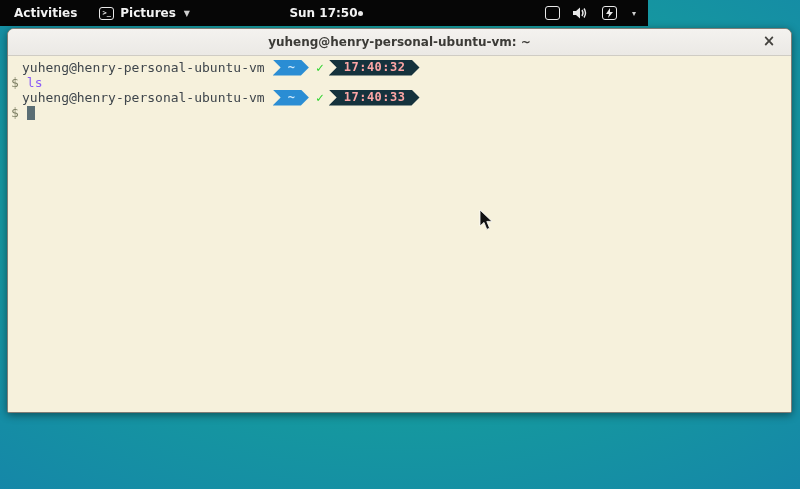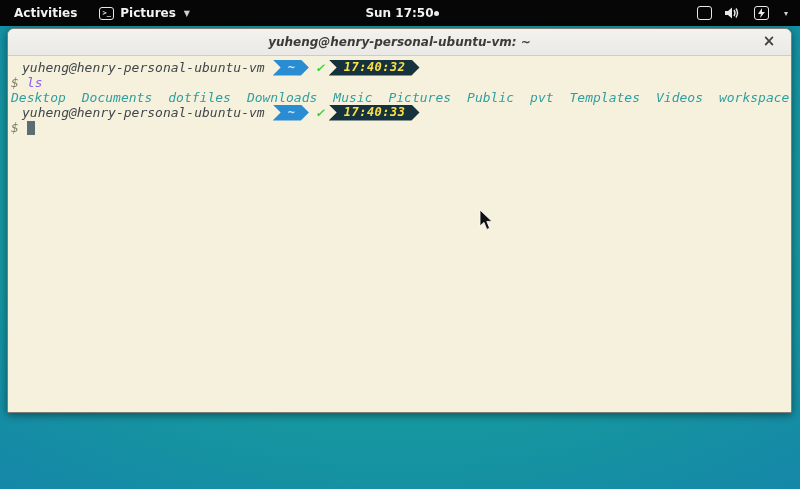--- a/index.html
+++ b/index.html
@@ -8,21 +8,21 @@
 
   .screen {
     position: relative;
     width: 800px; height: 489px;
     background: radial-gradient(ellipse 120% 115% at 50% 42%, #12a89a 0%, #159a9e 35%, #1583aa 72%, #116f9a 100%);
     overflow: hidden;
   }
 
   
   .topbar {
-    position: absolute; left: 0; top: 0; width: 800px; height: 26px;
+    position: absolute; left: 0; top: 0; width: 648px; height: 26px;
     background: #060606;
     color: #f2f2f2;
     display: flex; align-items: center;
     font-size: 12px; font-weight: bold;
   }
   .tb-left { display: flex; align-items: center; gap: 22px; padding-left: 14px; flex: 1; }
   .tb-activities { cursor: default; }
   .tb-appmenu { display: flex; align-items: center; gap: 6px; }
   .term-glyph {
     width: 15px; height: 13px; border: 1.4px solid #e8e8e8; border-radius: 3px;
@@ -43,21 +43,20 @@
 
   
   .window {
     position: absolute; left: 7px; top: 28px; width: 785px; height: 385px;
     border-radius: 7px 7px 2px 2px;
     box-shadow: 0 2px 8px rgba(0,0,0,0.45);
     border: 1px solid #7f7d76;
     display: flex; flex-direction: column;
     overflow: hidden;
     background: #f6f1dc;
-    font-style: italic;
   }
   .titlebar {
     height: 27px; flex: 0 0 27px;
     background: linear-gradient(#f4f2ef, #ebe9e5);
     border-bottom: 1px solid #cfccc4;
     display: flex; align-items: center; justify-content: center;
     position: relative;
     font-size: 12px; font-weight: bold; color: #3c3b37;
   }
   .close-btn {
@@ -81,21 +80,21 @@
 
   .pl { display: inline-flex; align-items: center; height: 16px; margin-left: 8px; }
   .ribbon {
     display: inline-flex; align-items: center; justify-content: center;
     height: 16px; padding: 0 14px 0 15px;
     clip-path: polygon(0 0, calc(100% - 8px) 0, 100% 50%, calc(100% - 8px) 100%, 0 100%, 8px 50%);
     font-weight: bold; font-size: 12px;
   }
   .ribbon-dir { background: #2a8dd4; color: #cfe9fa; }
   .check { color: #2fd42f; font-weight: bold; margin: 0 5px 0 7px; font-size: 13px; }
-  .ribbon-time { background: #15323d; color: #fde047; letter-spacing: 0.5px; }
+  .ribbon-time { background: #15323d; color: #fca5a5; letter-spacing: 0.5px; }
 
   .dollar { color: #7d7f63; margin-right: 8px; }
   .cmd { color: #8b5cf6; }
   .dir { color: #2e9fa0; margin-right: 16px; }
   .cursor-block { display: inline-block; width: 8px; height: 14px; background: #5b6e74; }
 
   .mouse-cursor { position: absolute; left: 479px; top: 210px; width: 15px; height: 21px; }
 </style>
 </head>
 <body>
@@ -146,33 +145,20 @@
           <span class="check">✓</span>
           <span class="ribbon ribbon-time">17:40:32</span>
         </span>
       </div>
 
       <div class="trow">
         <span class="dollar">$</span>
         <span class="cmd">ls</span>
       </div>
 
-      <div class="trow">
-        <span class="dir">Desktop</span>
-        <span class="dir">Documents</span>
-        <span class="dir">dotfiles</span>
-        <span class="dir">Downloads</span>
-        <span class="dir">Music</span>
-        <span class="dir">Pictures</span>
-        <span class="dir">Public</span>
-        <span class="dir">pvt</span>
-        <span class="dir">Templates</span>
-        <span class="dir">Videos</span>
-        <span class="dir">workspace</span>
-      </div>
 
       <div class="trow prompt-row">
         <span class="prompt-user">yuheng@henry-personal-ubuntu-vm</span>
         <span class="pl">
           <span class="ribbon ribbon-dir">~</span>
           <span class="check">✓</span>
           <span class="ribbon ribbon-time">17:40:33</span>
         </span>
       </div>
 

